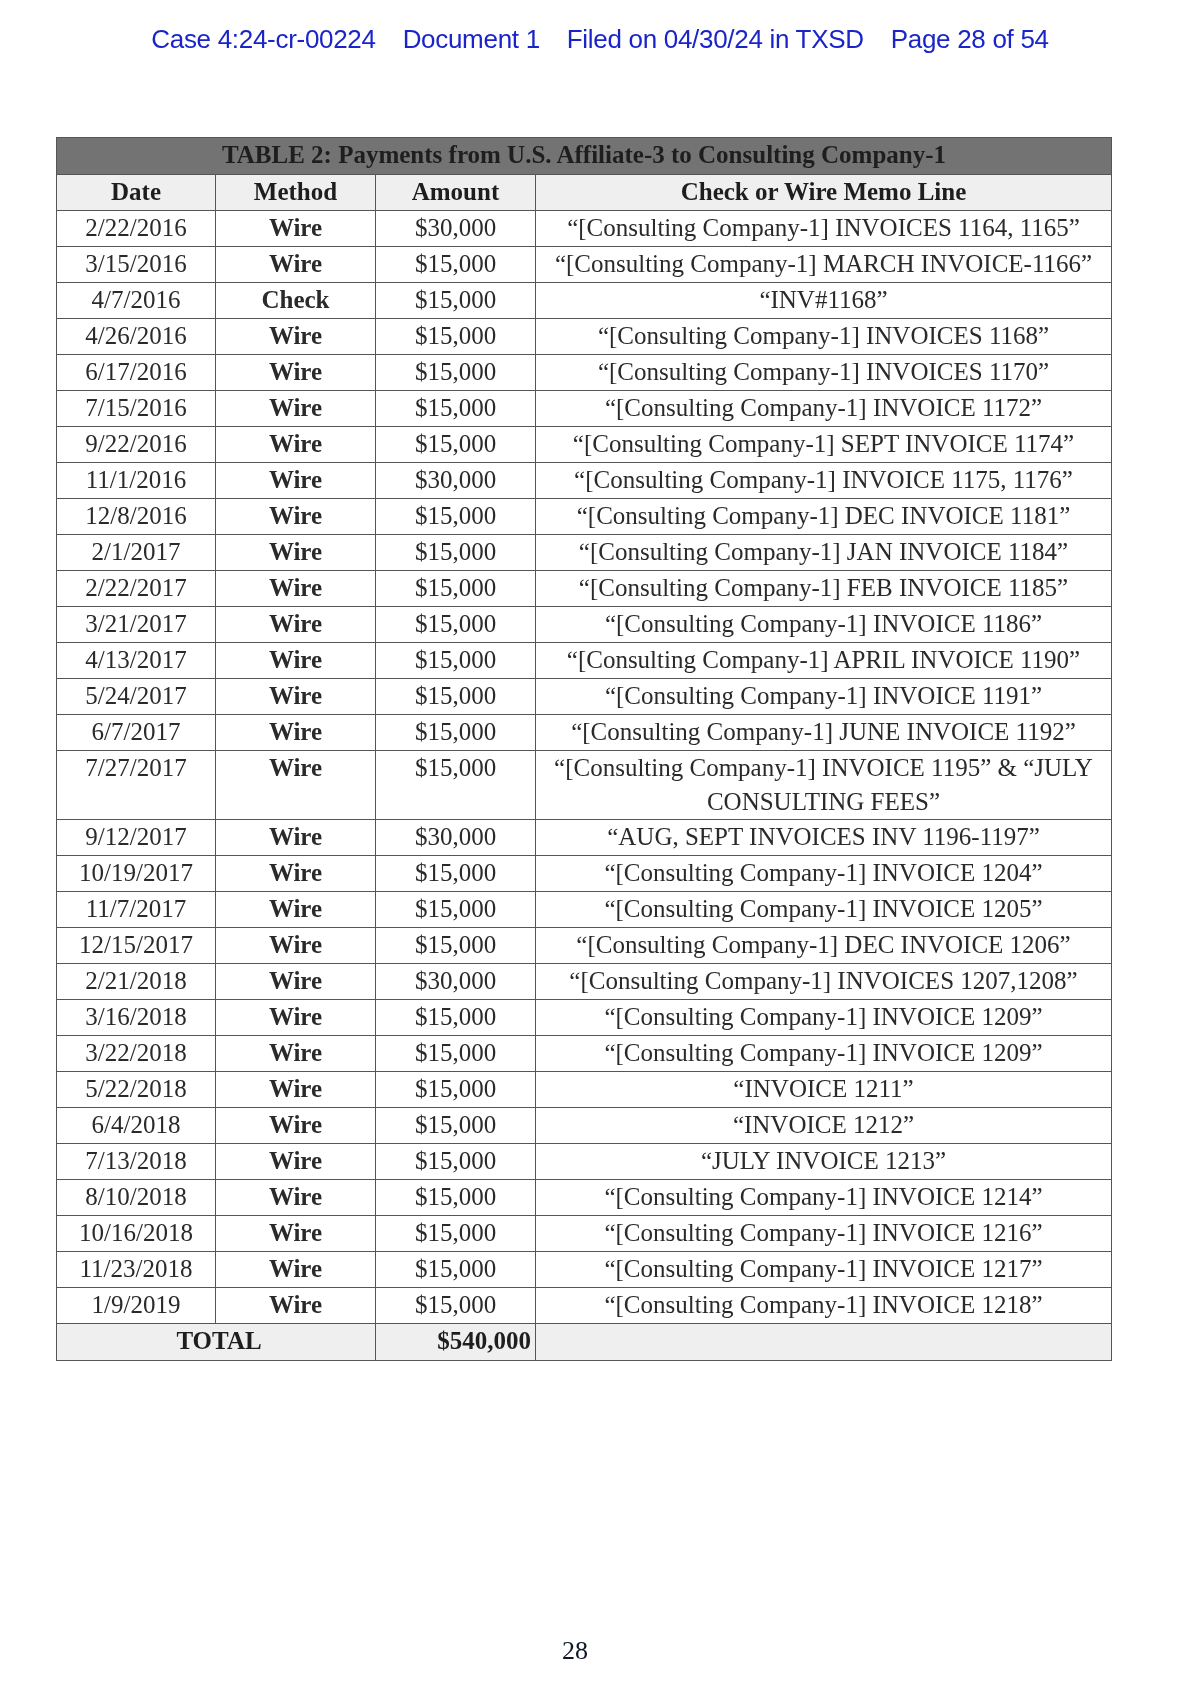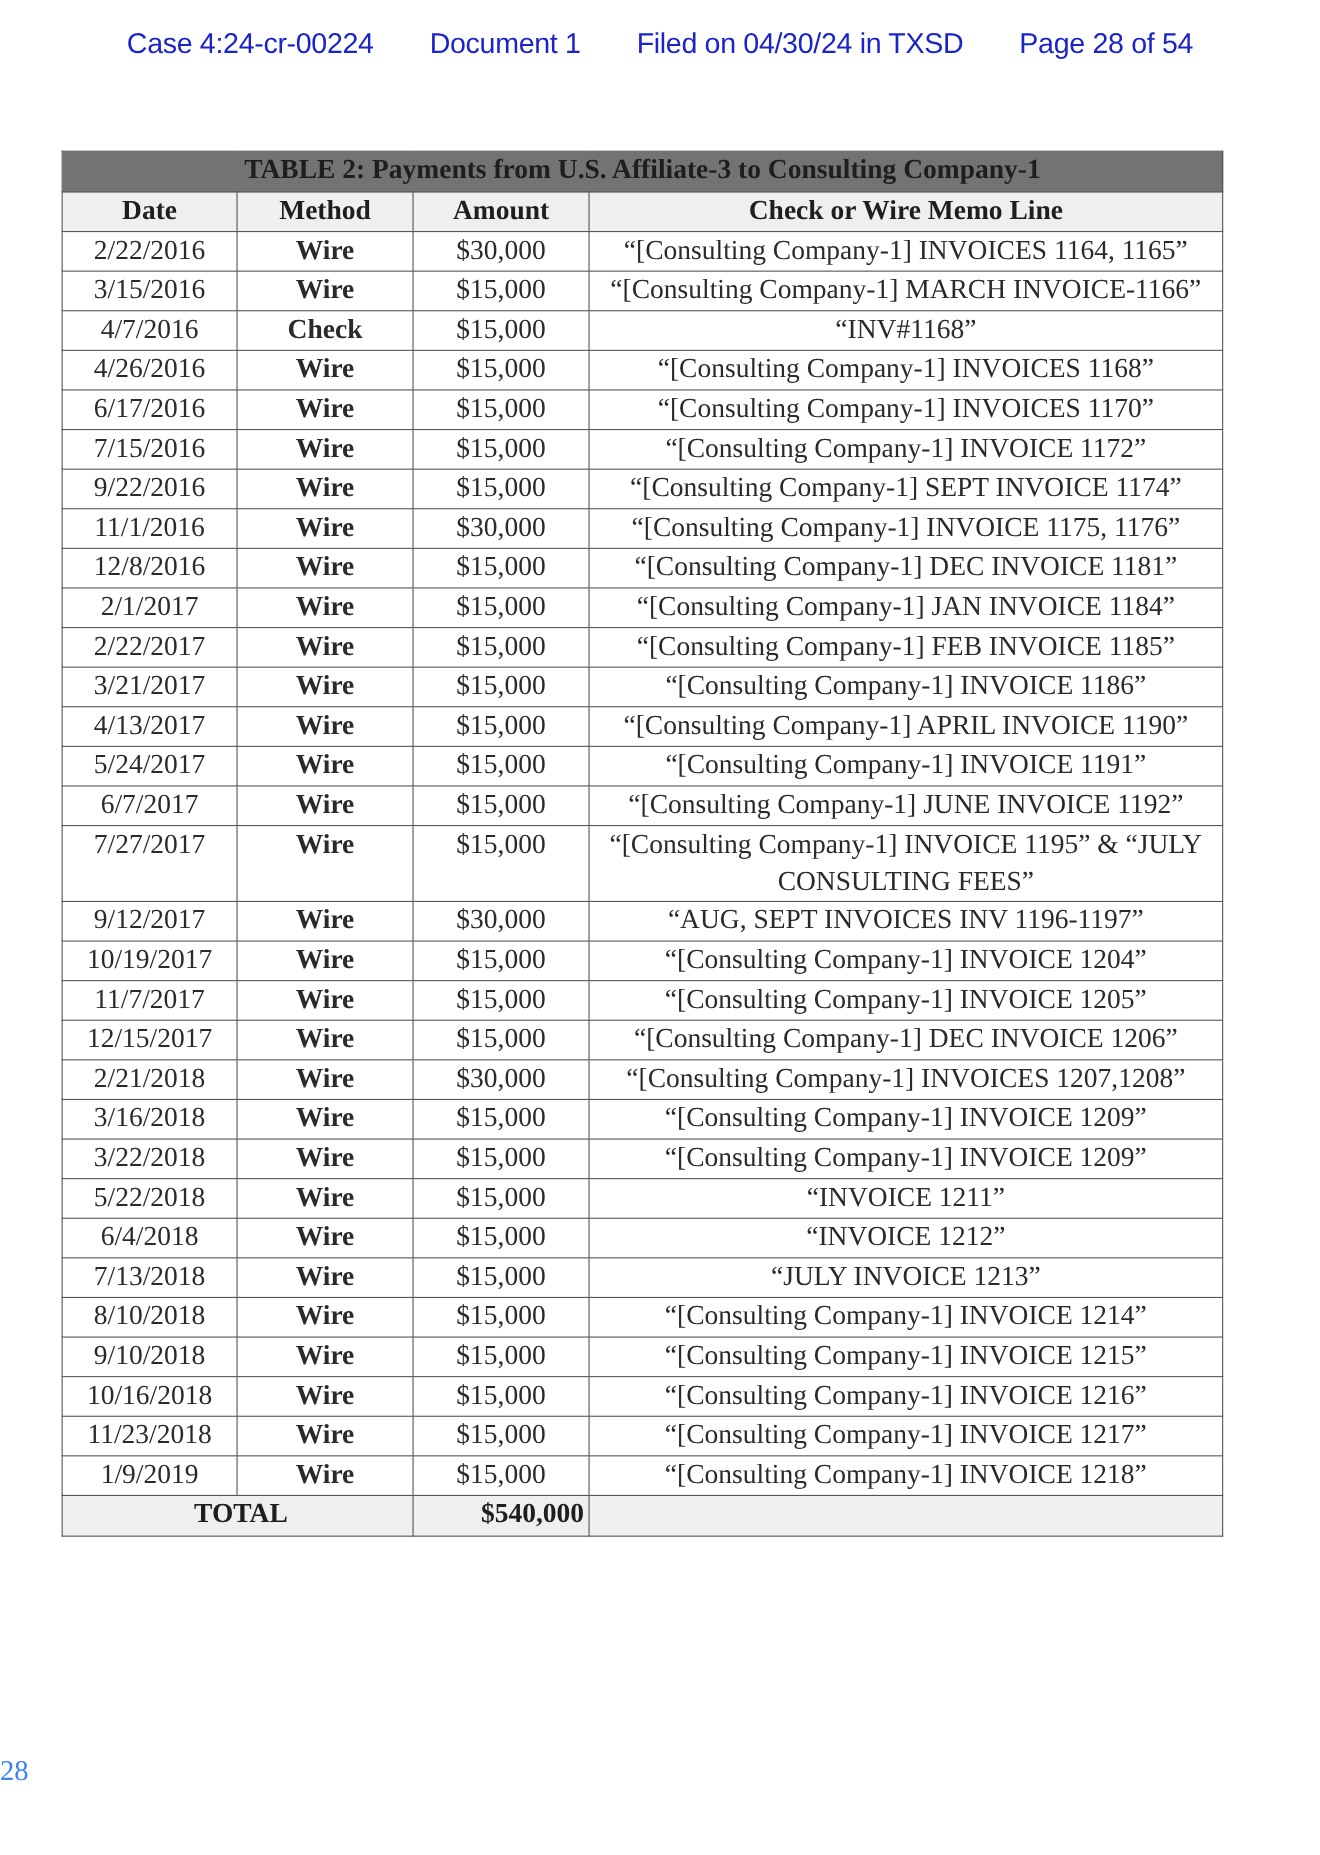--- a/index.html
+++ b/index.html
@@ -1,36 +1,36 @@
 <!DOCTYPE html>
 <html><head>
 <meta charset="utf-8">
 <style>
   html, body { margin: 0; padding: 0; background: #ffffff; }
   body { width: 1200px; height: 1686px; position: relative; overflow: hidden;
          font-family: "Liberation Serif", "DejaVu Serif", serif; color: #2a2a2a; }
   .header-line { position: absolute; top: 24px; left: 0; width: 1200px; text-align: center;
          font-family: "Liberation Sans", "DejaVu Sans", sans-serif; font-size: 26px; color: #1a24c8;
          letter-spacing: -0.3px; }
-  .header-line span { margin: 0 22px; }
+  .header-line span { margin: 0 10px; }
   table.payments { position: absolute; top: 137px; left: 56px; width: 1056px;
          border-collapse: collapse; font-size: 25px; }
   table.payments td, table.payments th { border: 1.5px solid #555; padding: 0 4px; text-align: center;
          vertical-align: top; line-height: 34px; }
   .title-row th { background: #737373; font-weight: bold; font-size: 25px; color: #1e1e1e; height: 36px; }
   .col-head th { background: #efefef; font-weight: bold; color: #1e1e1e; height: 35px; }
   td.date { width: 150px; }
   td.method { width: 151px; font-weight: bold; }
   td.amount { width: 151px; }
   tr.data td { height: 35px; }
   tr.total td { background: #efefef; font-weight: bold; color: #1e1e1e; height: 36px; }
   tr.total td.total-label { text-align: center; padding-left: 10px; }
   tr.total td.total-amount { text-align: right; padding-left: 10px; }
-  .page-number { position: absolute; top: 1595px; left: 0; width: 1150px; 
-         font-size: 26px; color: #3b82f6; }
+  .page-number { position: absolute; top: 1636px; left: 0; width: 1150px; text-align: center;
+         font-size: 26px; color: #0f172a; }
 </style>
 </head>
 <body>
 
 <div class="header-line">
   <span>Case 4:24-cr-00224</span>
   <span>Document 1</span>
   <span>Filed on 04/30/24 in TXSD</span>
   <span>Page 28 of 54</span>
 </div>
@@ -204,26 +204,20 @@
         <td class="amount">$15,000</td>
         <td class="memo">“JULY INVOICE 1213”</td>
       </tr>
       <tr class="data">
         <td class="date">8/10/2018</td>
         <td class="method">Wire</td>
         <td class="amount">$15,000</td>
         <td class="memo">“[Consulting Company-1] INVOICE 1214”</td>
       </tr>
       <tr class="data">
-        <td class="date">9/10/2018</td>
-        <td class="method">Wire</td>
-        <td class="amount">$15,000</td>
-        <td class="memo">“[Consulting Company-1] INVOICE 1215”</td>
-      </tr>
-      <tr class="data">
         <td class="date">10/16/2018</td>
         <td class="method">Wire</td>
         <td class="amount">$15,000</td>
         <td class="memo">“[Consulting Company-1] INVOICE 1216”</td>
       </tr>
       <tr class="data">
         <td class="date">11/23/2018</td>
         <td class="method">Wire</td>
         <td class="amount">$15,000</td>
         <td class="memo">“[Consulting Company-1] INVOICE 1217”</td>

